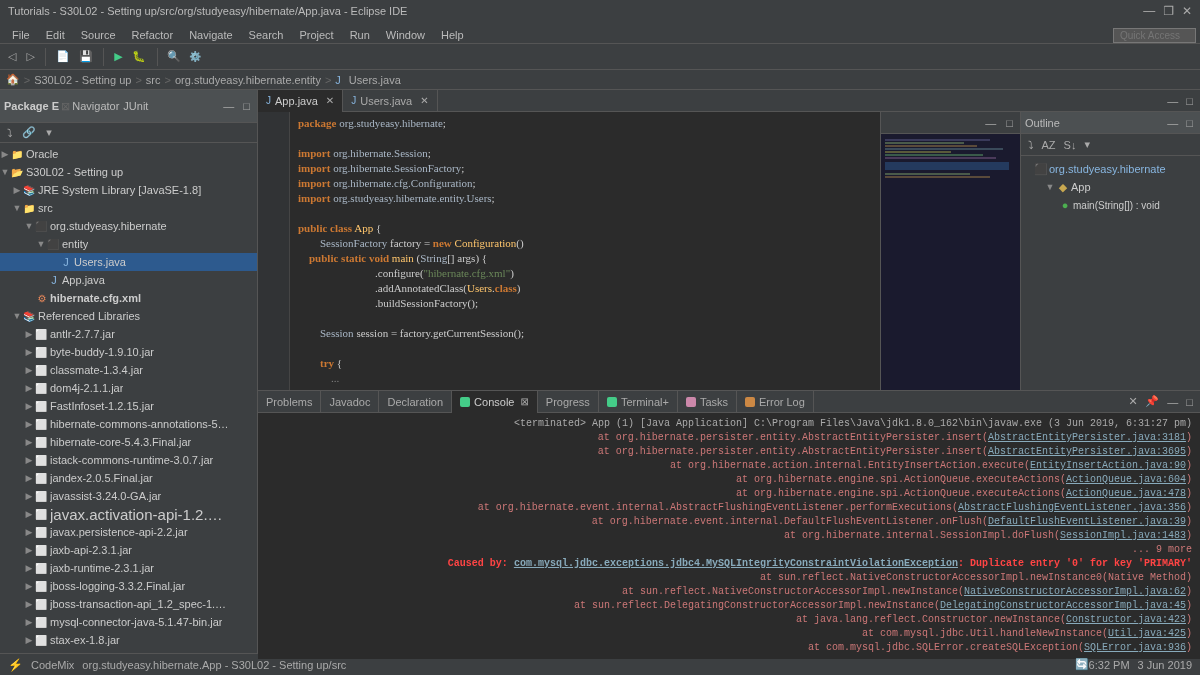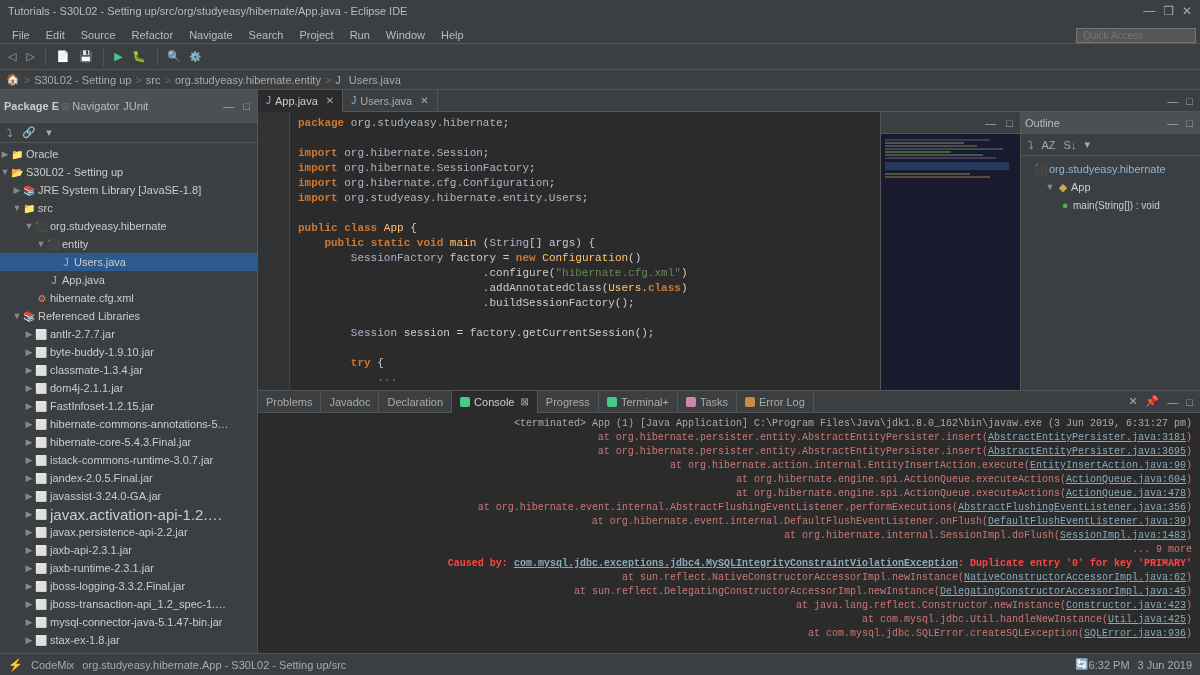--- a/index.html
+++ b/index.html
@@ -44,21 +44,21 @@
 
     
     #editor-area { flex: 1; display: flex; flex-direction: column; background: #2b2b2b; }
     #editor-tabs { background: #3c3f41; height: 22px; display: flex; align-items: center; border-bottom: 1px solid #555; }
     .editor-tab { height: 22px; display: flex; align-items: center; padding: 0 8px; cursor: pointer; border-right: 1px solid #555; font-size: 11px; color: #aaa; gap: 4px; }
     .editor-tab.active { background: #2b2b2b; color: #ccc; }
     .editor-tab-icon { color: #88b6e0; font-size: 10px; }
     #editor-main { display: flex; flex: 1; overflow: hidden; }
     #line-numbers { width: 32px; background: #313335; color: #666; font-family: 'Courier New', monospace; font-size: 11px; text-align: right; padding: 4px 4px 4px 0; line-height: 15px; border-right: 1px solid #454545; flex-shrink: 0; }
     #code-content { flex: 1; overflow: auto; padding: 4px 8px; font-family: 'Courier New', monospace; font-size: 11px; line-height: 15px; }
-    .code-line { white-space: pre; height: 15px; }
+    .code-line { white-space: pre; height: 15px; font-family: Liberation Serif, serif; }
     .kw { color: #cc7832; font-weight: bold; }
     .type { color: #a9b7c6; }
     .str { color: #6a8759; }
     .comment { color: #808080; }
     .pkg { color: #a9b7c6; }
     .cls { color: #ffc66d; }
     .method { color: #ffc66d; }
 
     
     #mini-editor { width: 140px; background: #2b2b2b; border-left: 1px solid #555; overflow: hidden; }
@@ -107,21 +107,21 @@
   <span>File</span>
   <span>Edit</span>
   <span>Source</span>
   <span>Refactor</span>
   <span>Navigate</span>
   <span>Search</span>
   <span>Project</span>
   <span>Run</span>
   <span>Window</span>
   <span>Help</span>
-  <input class="quick-access" placeholder="Quick Access" style="margin-left: auto; background: rgb(85, 85, 85); border: 1px solid rgb(119, 119, 119); color: rgb(204, 204, 204); font-size: 10px; padding: 1px 6px; width: 120px;">
+  <input class="quick-access" placeholder="Quick Access" style="margin-left: auto; background: rgb(85, 85, 85); border: 1px solid rgb(119, 119, 119); color: rgb(204, 204, 204); font-size: 10px; padding: 1px 6px; width: 83px;">
 </div>
 
 <div id="toolbar">
   <button class="tb-btn">◁</button>
   <button class="tb-btn">▷</button>
   <div class="tb-sep"></div>
   <button class="tb-btn">📄</button>
   <button class="tb-btn">💾</button>
   <div class="tb-sep"></div>
   <button class="tb-btn" style="color:#4c8;">▶</button>
@@ -217,21 +217,21 @@
           <span class="tree-indent"></span>
           <span class="tree-arrow"></span>
           <span class="tree-icon" style="color:#88b6e0;font-size:11px;">J</span>
           <span class="tree-label" style="font-size:11px;overflow:hidden;text-overflow:ellipsis;max-width:180px;">App.java</span>
         </div>
         <div class="tree-item">
           <span class="tree-indent"></span>
           <span class="tree-indent"></span>
           <span class="tree-arrow"></span>
           <span class="tree-icon" style="color:#e8885a;font-size:10px;">⚙</span>
-          <span class="tree-label" style="font-size:11px;overflow:hidden;text-overflow:ellipsis;max-width:180px;">hibernate.cfg.xml</span>
+          <span class="tree-label" style="font-size:11px;overflow:hidden;text-overflow:ellipsis;max-width:180px;font-weight:bold;">hibernate.cfg.xml</span>
         </div>
         <div class="tree-item">
           <span class="tree-indent"></span>
           <span class="tree-arrow">▼</span>
           <span class="tree-icon" style="color:#aaa;font-size:10px;">📚</span>
           <span class="tree-label" style="font-size:11px;overflow:hidden;text-overflow:ellipsis;max-width:180px;">Referenced Libraries</span>
         </div>
         <div class="tree-item">
           <span class="tree-indent"></span>
           <span class="tree-indent"></span>
@@ -391,22 +391,22 @@
           <div id="line-numbers"></div>
           <div id="code-content">
             <div class="code-line"><span class="kw">package</span> <span class="pkg">org.studyeasy.hibernate</span>;</div>
             <div class="code-line">&nbsp;</div>
             <div class="code-line"><span class="kw">import</span> <span class="pkg">org.hibernate.Session</span>;</div>
             <div class="code-line"><span class="kw">import</span> <span class="pkg">org.hibernate.SessionFactory</span>;</div>
             <div class="code-line"><span class="kw">import</span> <span class="pkg">org.hibernate.cfg.Configuration</span>;</div>
             <div class="code-line"><span class="kw">import</span> <span class="pkg">org.studyeasy.hibernate.entity.Users</span>;</div>
             <div class="code-line">&nbsp;</div>
             <div class="code-line"><span class="kw">public</span> <span class="kw">class</span> <span class="cls">App</span> {</div>
+            <div class="code-line">        <span class="type">SessionFactory</span> factory = <span class="kw">new</span> <span class="cls">Configuration</span>()</div>
             <div class="code-line">    <span class="kw">public</span> <span class="kw">static</span> <span class="kw">void</span> <span class="method">main</span> (<span class="type">String</span>[] args) {</div>
-            <div class="code-line">        <span class="type">SessionFactory</span> factory = <span class="kw">new</span> <span class="cls">Configuration</span>()</div>
             <div class="code-line">                            .configure(<span class="str">"hibernate.cfg.xml"</span>)</div>
             <div class="code-line">                            .addAnnotatedClass(<span class="cls">Users</span>.<span class="kw">class</span>)</div>
             <div class="code-line">                            .buildSessionFactory();</div>
             <div class="code-line">&nbsp;</div>
             <div class="code-line">        <span class="type">Session</span> session = factory.getCurrentSession();</div>
             <div class="code-line">&nbsp;</div>
             <div class="code-line">        <span class="kw">try</span> {</div>
             <div class="code-line">            <span class="comment">...</span></div>
           </div>
         </div>
@@ -512,20 +512,21 @@
         <div class="console-line console-stack">	at org.hibernate.persister.entity.AbstractEntityPersister.insert(<span class="console-link">AbstractEntityPersister.java:3181</span>)</div>
         <div class="console-line console-stack">	at org.hibernate.persister.entity.AbstractEntityPersister.insert(<span class="console-link">AbstractEntityPersister.java:3695</span>)</div>
         <div class="console-line console-stack">	at org.hibernate.action.internal.EntityInsertAction.execute(<span class="console-link">EntityInsertAction.java:90</span>)</div>
         <div class="console-line console-stack">	at org.hibernate.engine.spi.ActionQueue.executeActions(<span class="console-link">ActionQueue.java:604</span>)</div>
         <div class="console-line console-stack">	at org.hibernate.engine.spi.ActionQueue.executeActions(<span class="console-link">ActionQueue.java:478</span>)</div>
         <div class="console-line console-stack">	at org.hibernate.event.internal.AbstractFlushingEventListener.performExecutions(<span class="console-link">AbstractFlushingEventListener.java:356</span>)</div>
         <div class="console-line console-stack">	at org.hibernate.event.internal.DefaultFlushEventListener.onFlush(<span class="console-link">DefaultFlushEventListener.java:39</span>)</div>
         <div class="console-line console-stack">	at org.hibernate.internal.SessionImpl.doFlush(<span class="console-link">SessionImpl.java:1483</span>)</div>
         <div class="console-line console-stack">	... 9 more</div>
         <div class="console-line console-caused">Caused by: <span class="console-link">com.mysql.jdbc.exceptions.jdbc4.MySQLIntegrityConstraintViolationException</span>: Duplicate entry '0' for key 'PRIMARY'</div>
+        <div class="console-line console-stack">	at sun.reflect.NativeConstructorAccessorImpl.newInstance0(Native Method)</div>
         <div class="console-line console-stack">	at sun.reflect.NativeConstructorAccessorImpl.newInstance(<span class="console-link">NativeConstructorAccessorImpl.java:62</span>)</div>
         <div class="console-line console-stack">	at sun.reflect.DelegatingConstructorAccessorImpl.newInstance(<span class="console-link">DelegatingConstructorAccessorImpl.java:45</span>)</div>
         <div class="console-line console-stack">	at java.lang.reflect.Constructor.newInstance(<span class="console-link">Constructor.java:423</span>)</div>
         <div class="console-line console-stack">	at com.mysql.jdbc.Util.handleNewInstance(<span class="console-link">Util.java:425</span>)</div>
         <div class="console-line console-stack">	at com.mysql.jdbc.SQLError.createSQLException(<span class="console-link">SQLError.java:936</span>)</div>
       </div>
     </div>
   </div>
 </div>
 

